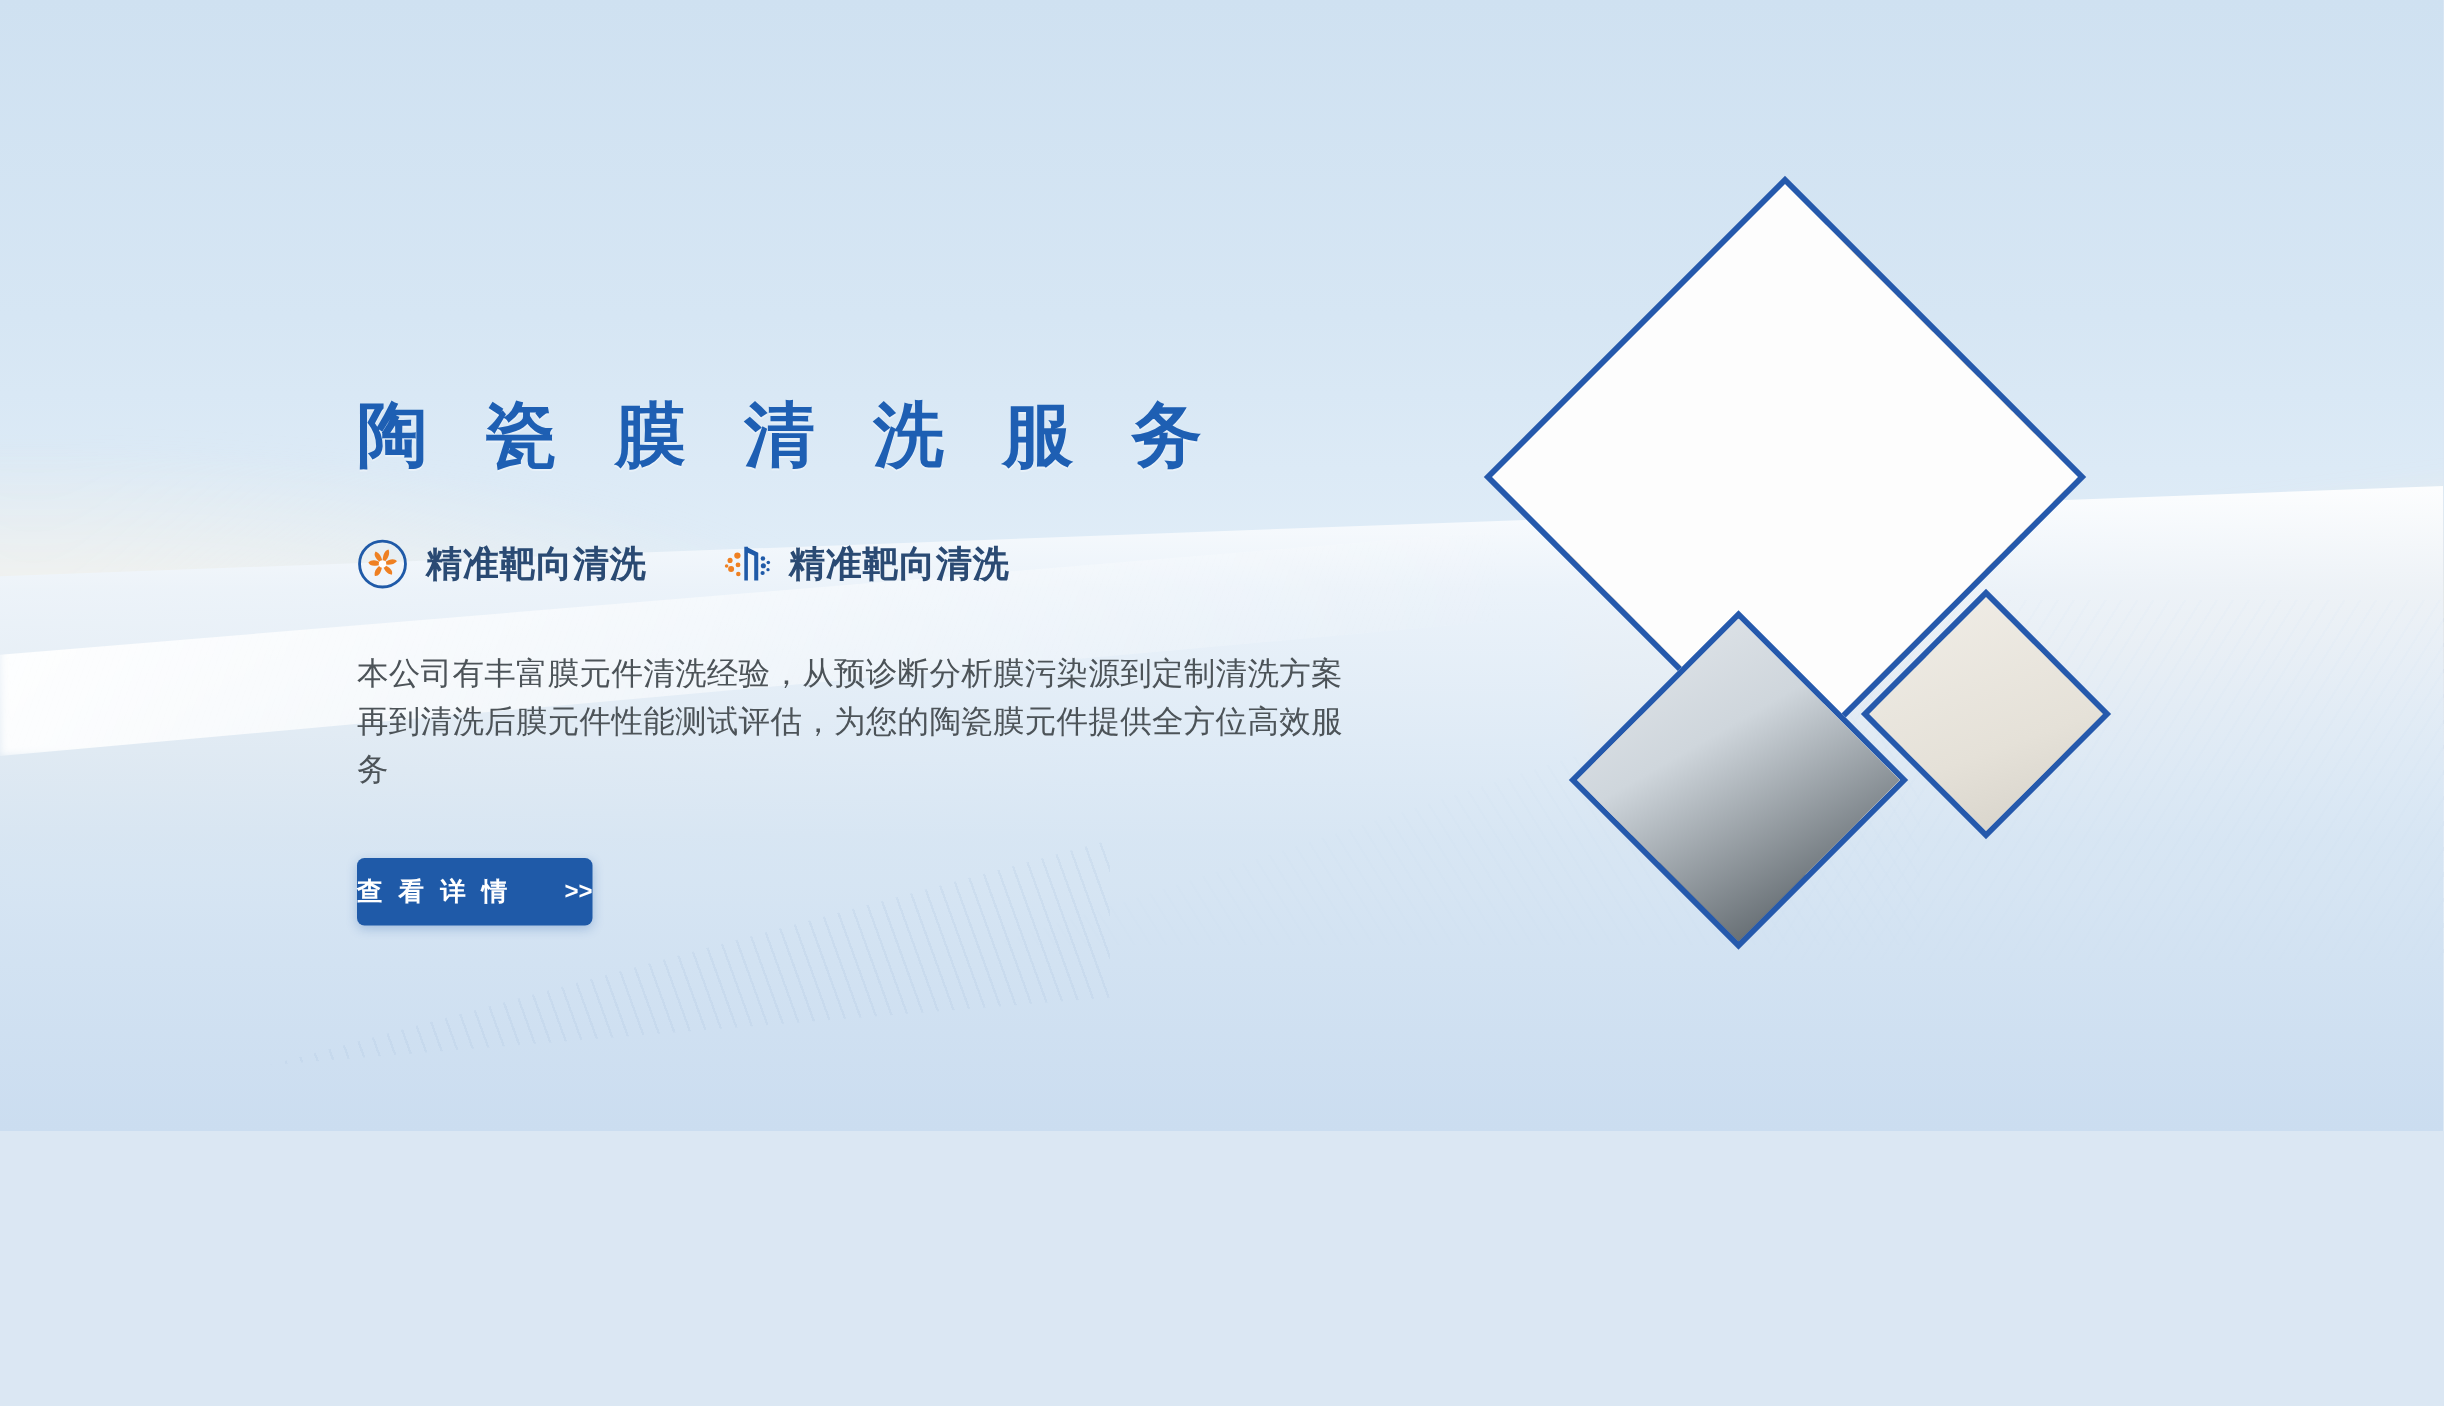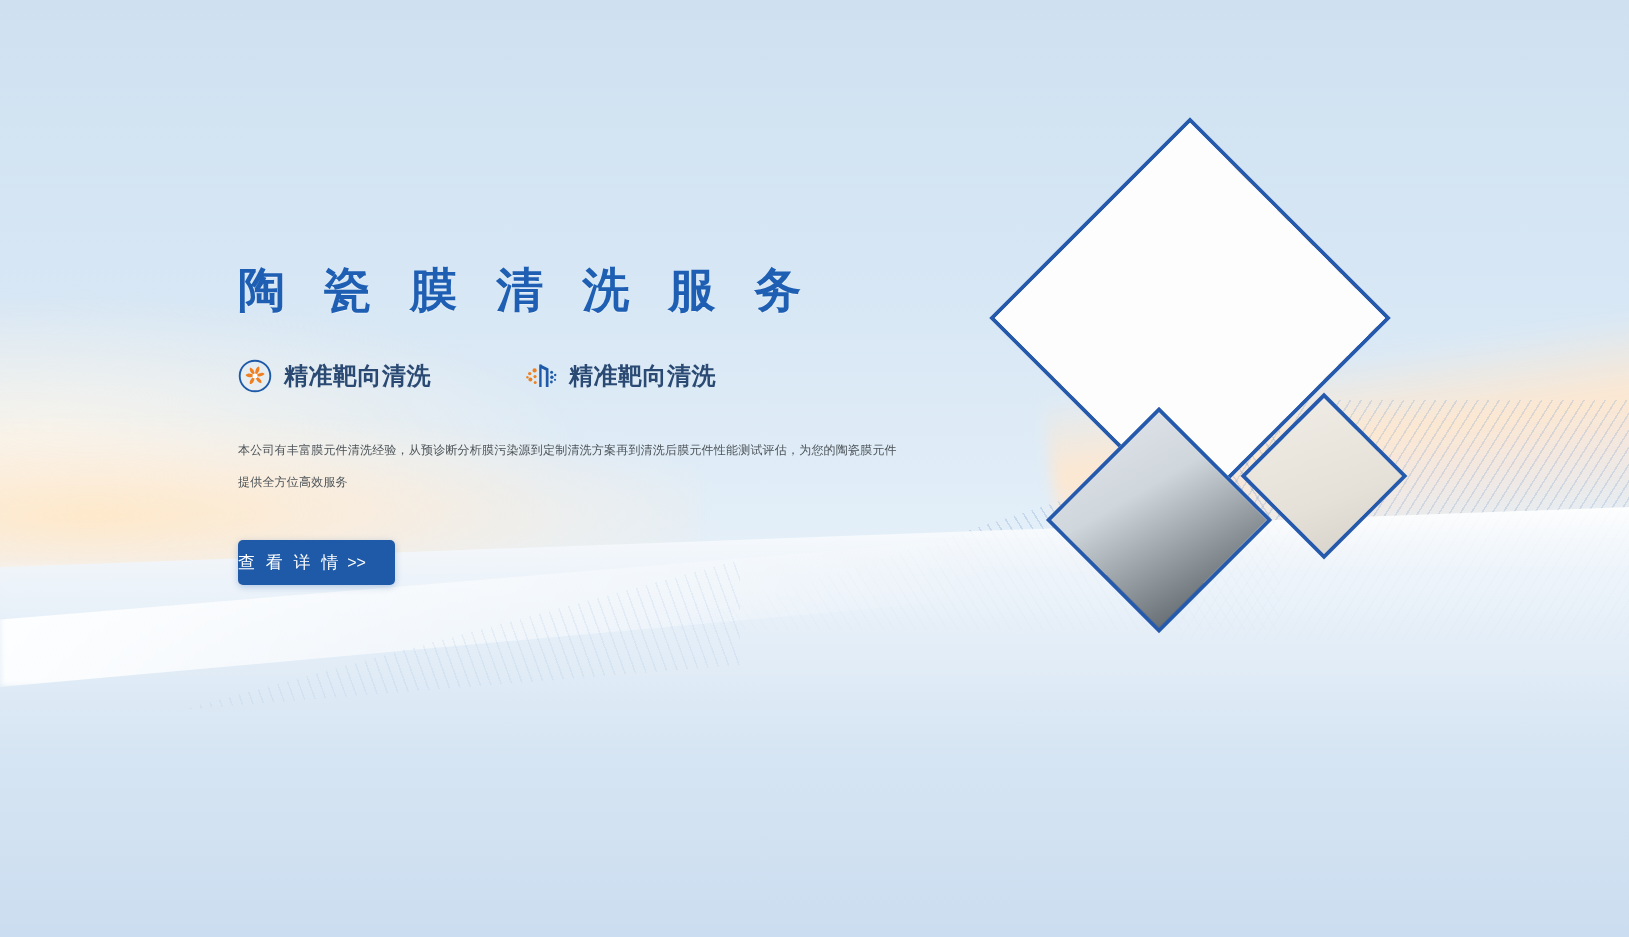--- a/index.html
+++ b/index.html
@@ -4,21 +4,21 @@
 <style>
   * { margin:0; padding:0; box-sizing:border-box; }
   html,body{ width:1629px; height:937px; overflow:hidden; }
   body{
     font-family:"Liberation Sans","DejaVu Sans",sans-serif;
     background:#dbe7f3;
   }
 
   
   .banner{
-    position:relative; width:1629px; height:937px; overflow:hidden;
+    position:relative; width:1629px; height:754px; overflow:hidden;
     background:
       linear-gradient(180deg,#cfe1f1 0%,#d6e6f4 28%,#e2eef8 55%,#eef4fa 72%,#e6eef7 100%);
   }
 
   
   .glow-left{
     position:absolute; left:-60px; top:420px; width:760px; height:190px;
     background:radial-gradient(ellipse at 20% 50%,
        rgba(255,232,200,.95) 0%,
        rgba(255,236,214,.72) 32%,
@@ -96,39 +96,39 @@
 
   
   .content{ position:absolute; left:238px; top:262px; width:760px; }
 
   .title{
     font-size:47px; font-weight:bold; color:#1e5fb3;
     letter-spacing:13px; line-height:1.2; white-space:nowrap;
     text-shadow:0 1px 0 rgba(255,255,255,.35);
   }
 
-  .features{ display:flex; align-items:flex-start; margin-top:41px;gap:43px; }
+  .features{ display:flex; align-items:flex-start; margin-top:41px; }
   .feature{ display:flex; align-items:center; }
   .feature + .feature{ margin-left:49px; }
   .feat-icon{ width:34px; height:34px; flex:0 0 34px; margin-right:12px; }
   .feat-label{
     font-size:24px; font-weight:bold; color:#2a4a73; letter-spacing:.5px;
     white-space:nowrap;
   }
 
   .desc{
-    margin-top:41px; font-size:12px; line-height:32px; color:#4c5358;
+    margin-top:41px; font-size:21px; line-height:32px; color:#4c5358;
     width:665px; letter-spacing:.2px;
   }
 
   .cta{
-    display:inline-flex; align-items:center; justify-content:flex-start;
+    display:inline-flex; align-items:center; justify-content:space-between;
     margin-top:42px; width:157px; height:45px; border-radius:5px;
     background:#1f5aa8; color:#ffffff; font-size:17px; letter-spacing:3px;
-    font-weight:400; cursor:pointer; border:none;
+    font-weight:700; cursor:pointer; border:none;
     box-shadow:0 2px 7px rgba(31,90,168,.28);
   }
   .cta .arrows{ margin-left:6px; letter-spacing:0px; font-size:16px; }
 
   
   .diamond{ position:absolute; overflow:hidden; background:#fff;
             border:4px solid #2559ac; transform:rotate(45deg); }
   .diamond .inner{
     position:absolute; inset:-4px; transform:rotate(-45deg);
     display:flex; align-items:center; justify-content:center;

